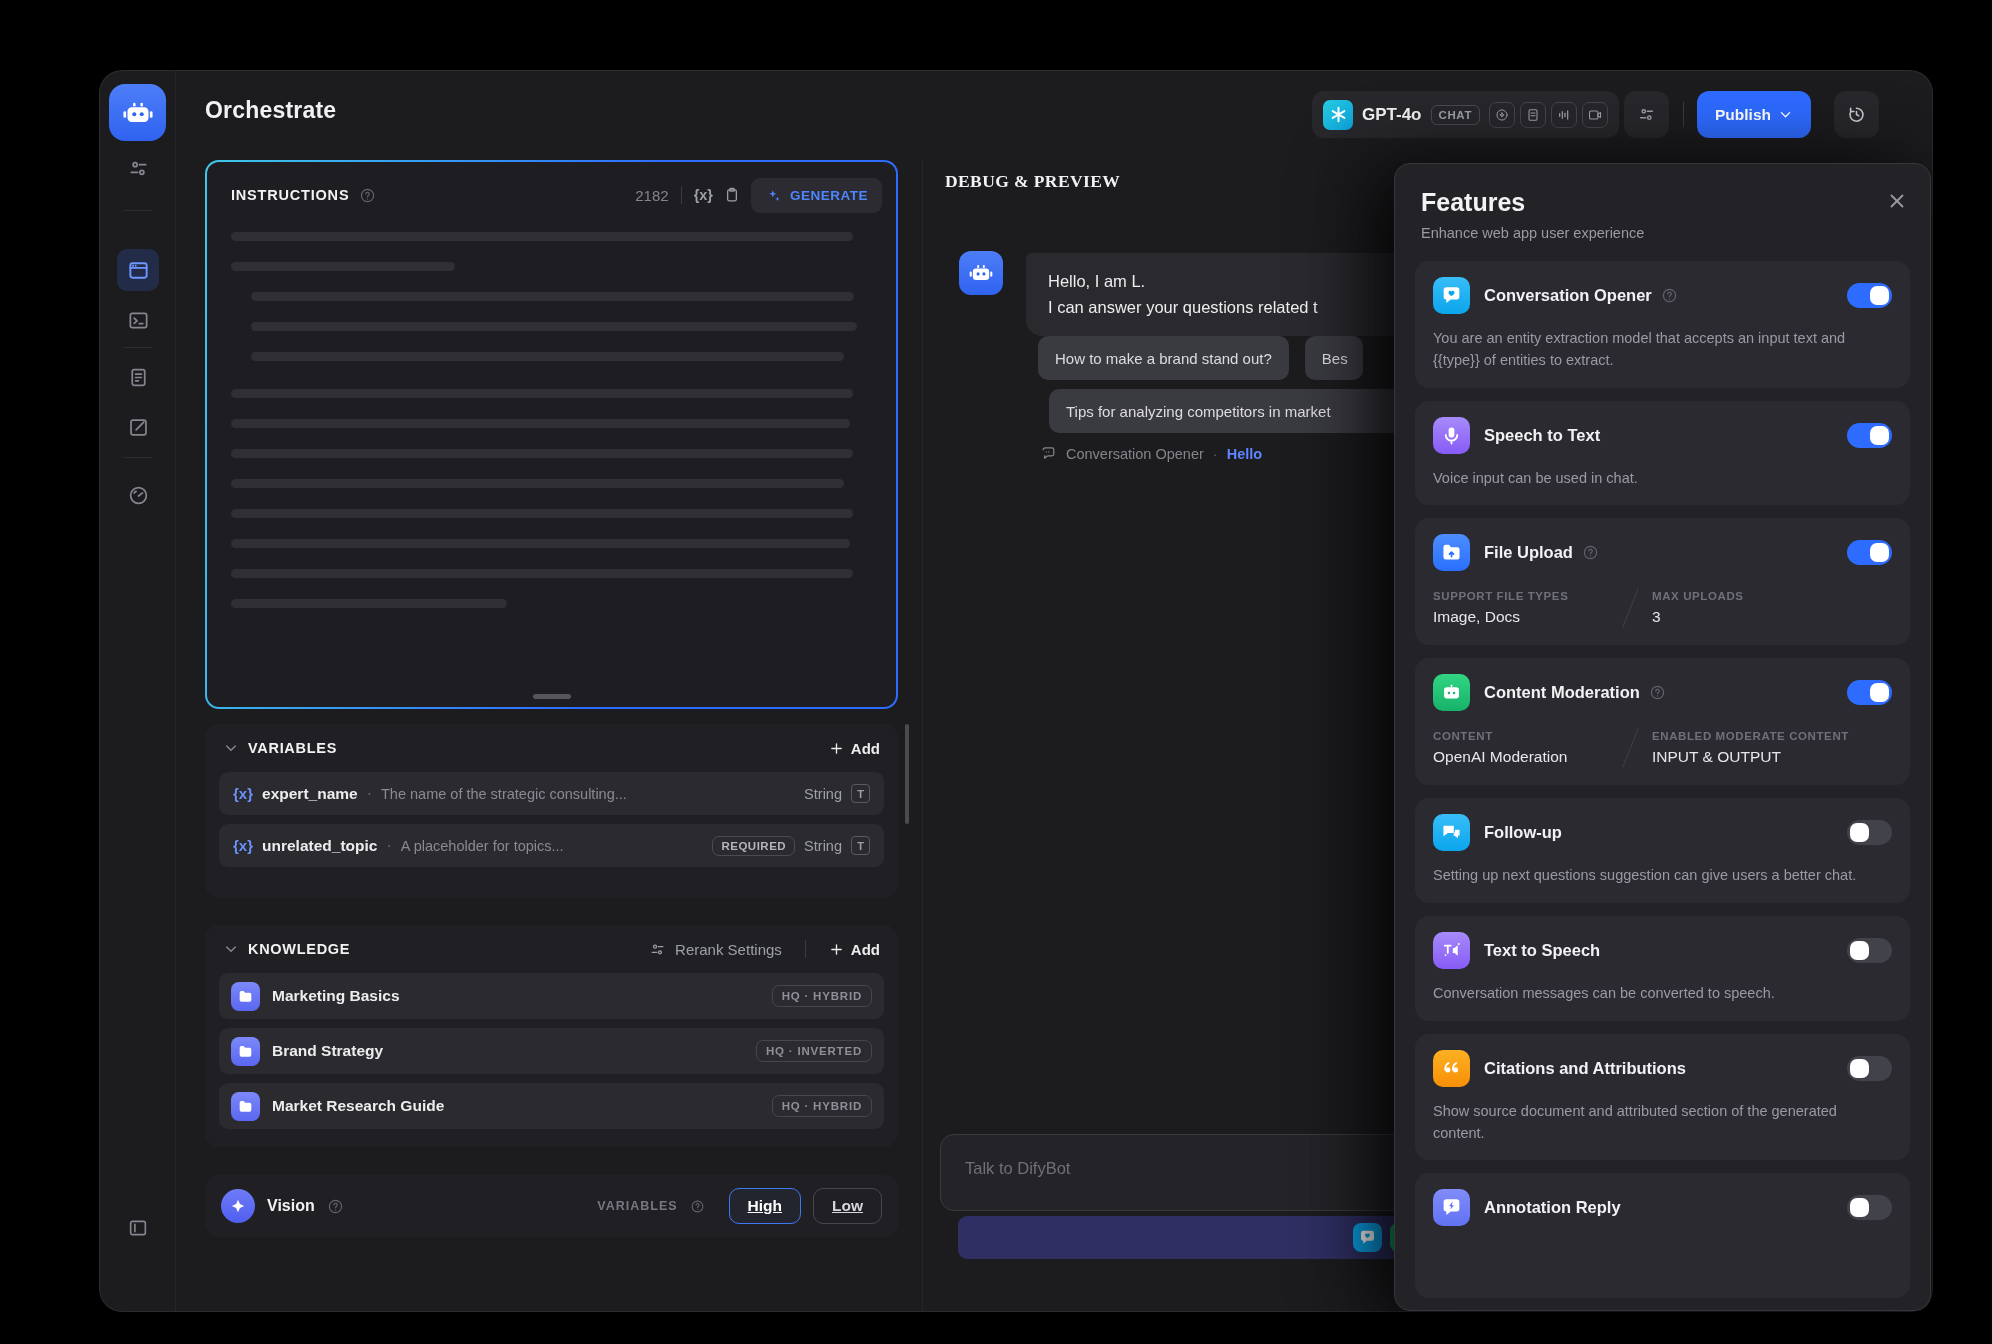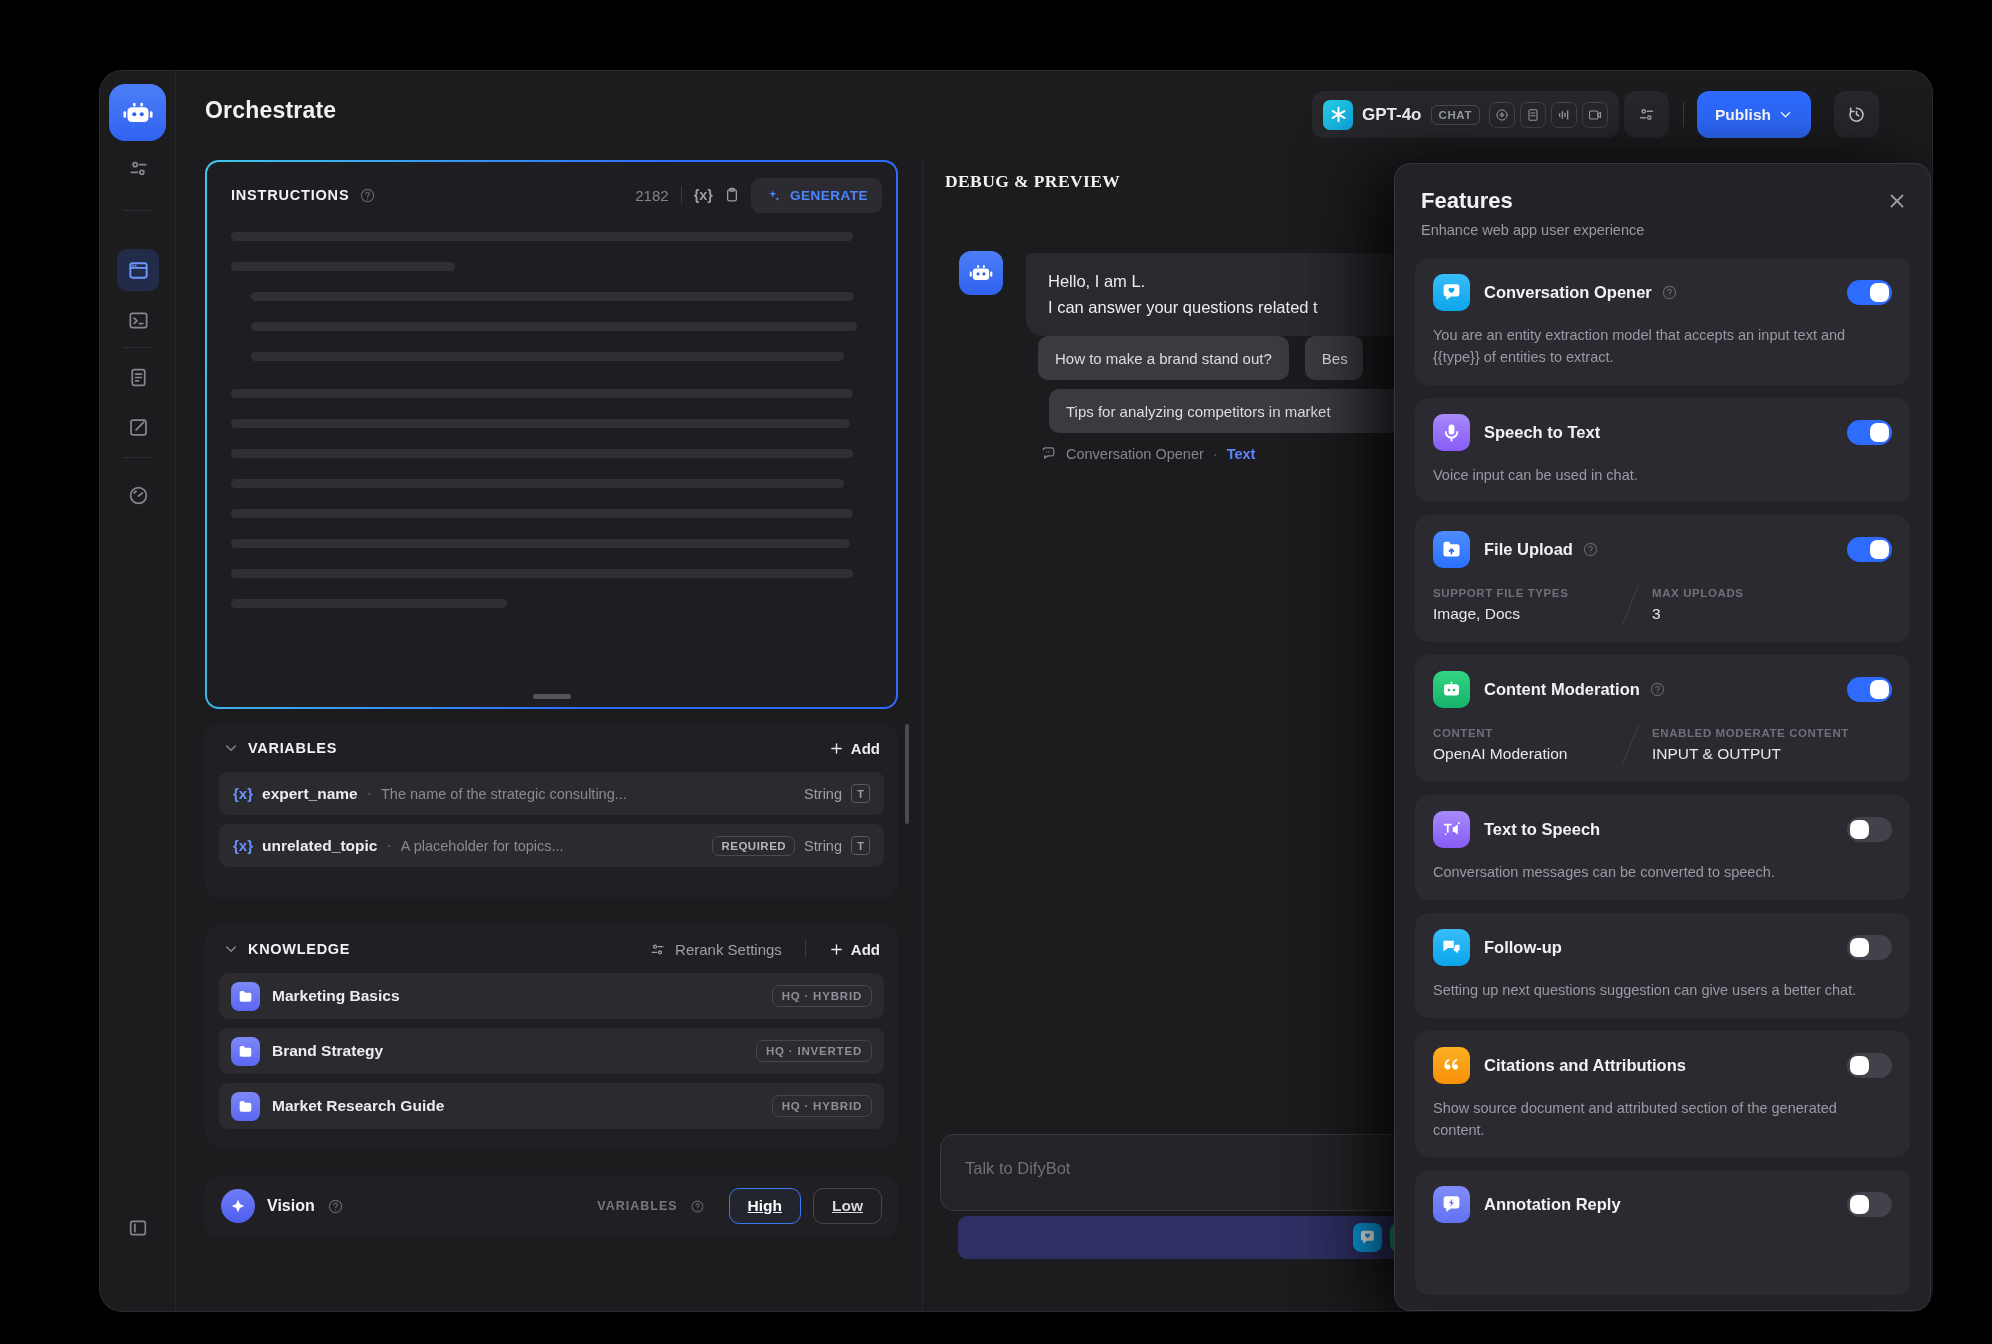--- a/index.html
+++ b/index.html
@@ -137,21 +137,21 @@
     display:flex; align-items:center; gap:8px; padding:0 8px; cursor:pointer;justify-content:flex-end; }
   .fbar-ic { width:29px; height:29px; border-radius:8px; }
   .fbar-ic .ic { width:100%; height:100%; padding:5px; }
   .fbar-label { margin-left:8px; font-size:15px; color:#cfcfd6; }
 
   
   .fpanel { position:absolute; left:1294px; top:92px; width:537px; height:1148px; background:#222227;
     border:1px solid #36363c; border-radius:16px; z-index:20; overflow:hidden;
     box-shadow:-28px 0 70px rgba(0,0,0,.6), 0 24px 70px rgba(0,0,0,.55); }
   .fpanel-head { padding:24px 26px 16px; position:relative; }
-  .fpanel-title { font-size:22px; font-weight:700; }
+  .fpanel-title { font-size:25px; font-weight:700; }
   .fpanel-sub { margin-top:8px; font-size:14.5px; color:#9a9aa3; }
   .fpanel-close { position:absolute; right:22px; top:26px; width:22px; height:22px; color:#9a9aa3; cursor:pointer; }
   .fcards { padding:4px 20px 20px; display:flex; flex-direction:column; gap:13px; }
   .fcard { background:#2a2a30; border-radius:14px; padding:16px 18px; }
   .fcard.tall { min-height:125px; }
   .fhead { display:flex; align-items:center; }
   .ficon { width:37px; height:37px; border-radius:10px; flex:none; }
   .ficon .ic { width:100%; height:100%; padding:7px; }
   .fname { font-size:16.5px; font-weight:700; margin-left:14px; }
   .fhelp { margin-left:9px; }
@@ -564,21 +564,21 @@
   <div class="opener-row">
     <span class="opener-ic ic" id="opener-ic">
         <svg viewBox="0 0 24 24" fill="none" stroke="currentColor" stroke-width="1.7" stroke-linecap="round" stroke-linejoin="round">
           <path d="M4.5 6.8A2.6 2.6 0 017.1 4.2h9.8a2.6 2.6 0 012.6 2.6v6a2.6 2.6 0 01-2.6 2.6h-6.2L6.5 18.6v-3.2h.6"></path>
           <line x1="9" y1="9.8" x2="9.01" y2="9.8"></line>
           <line x1="12.3" y1="9.8" x2="12.31" y2="9.8"></line>
         </svg>
       </span>
     <span class="opener-label">Conversation Opener</span>
     <span class="opener-sep">·</span>
-    <span class="edit-link">Text</span>
+    <span class="edit-link">Hello</span>
   </div>
   <div class="chat-input">
     <textarea placeholder="Talk to DifyBot" style=""></textarea>
   </div>
   <div class="fbar">
     <span id="fbar-icons" style="display:flex;gap:8px;">
         <span class="fbar-ic" style="background: rgb(11, 165, 236);">
           <span class="ic">
             <svg viewBox="0 0 24 24">
               <path d="M3.8 6.3A2.8 2.8 0 016.6 3.5h10.8a2.8 2.8 0 012.8 2.8v7a2.8 2.8 0 01-2.8 2.8h-6.2L6.6 19.8v-3.7h0A2.8 2.8 0 013.8 13.3z" fill="#fff"></path>
@@ -745,58 +745,58 @@
             </div>
             <div class="fmeta-slash"></div>
             <div class="fmeta-col">
               <span class="fmeta-label">ENABLED MODERATE CONTENT</span>
                        <span class="fmeta-value">INPUT &amp; OUTPUT</span>
             </div>
           </div>
   </div>
         <div class="fcard">
     <div class="fhead">
+      <span class="ficon" style="background: linear-gradient(rgb(56, 189, 248), rgb(11, 165, 236));">
+              <span class="ic">
+                <svg viewBox="0 0 24 24">
+                  <path d="M3.6 5h10.8v7.4H8.2l-4.6 3.4z" fill="#fff"></path>
+                  <path d="M16 9.2h4.4v6h-1.7v2.9l-3.8-2.9h-1z" fill="#fff"></path>
+                </svg>
+              </span>
+            </span>
+      <span class="fname">Follow-up</span>
+
+      <span class="spacer"></span>
+      <span class="toggle off">
+              <span class="knob"></span>
+            </span>
+    </div>
+    <div class="fdesc">Setting up next questions suggestion can give users a better chat.</div>
+
+  </div>
+        <div class="fcard">
+    <div class="fhead">
       <span class="ficon" style="background: linear-gradient(rgb(167, 139, 250), rgb(135, 91, 247));">
               <span class="ic">
                 <svg viewBox="0 0 24 24" fill="none">
                   <path d="M5 7h6.2M8.1 7v7.4" stroke="#fff" stroke-width="1.9" stroke-linecap="round"></path>
                   <path d="M13.4 9.4h1.7l3.4-2.8v10.8l-3.4-2.8h-1.7z" fill="#fff"></path>
                   <circle cx="5.8" cy="16.8" r="1" fill="#fff"></circle>
                   <circle cx="19.6" cy="5.2" r="1" fill="#fff"></circle>
                 </svg>
               </span>
             </span>
       <span class="fname">Text to Speech</span>
 
       <span class="spacer"></span>
       <span class="toggle off">
               <span class="knob"></span>
             </span>
     </div>
     <div class="fdesc">Conversation messages can be converted to speech.</div>
-
-  </div>
-        <div class="fcard">
-    <div class="fhead">
-      <span class="ficon" style="background: linear-gradient(rgb(56, 189, 248), rgb(11, 165, 236));">
-              <span class="ic">
-                <svg viewBox="0 0 24 24">
-                  <path d="M3.6 5h10.8v7.4H8.2l-4.6 3.4z" fill="#fff"></path>
-                  <path d="M16 9.2h4.4v6h-1.7v2.9l-3.8-2.9h-1z" fill="#fff"></path>
-                </svg>
-              </span>
-            </span>
-      <span class="fname">Follow-up</span>
-
-      <span class="spacer"></span>
-      <span class="toggle off">
-              <span class="knob"></span>
-            </span>
-    </div>
-    <div class="fdesc">Setting up next questions suggestion can give users a better chat.</div>
 
   </div>
         <div class="fcard">
     <div class="fhead">
       <span class="ficon" style="background: linear-gradient(rgb(253, 176, 34), rgb(247, 144, 9));">
               <span class="ic">
                 <svg viewBox="0 0 24 24">
                   <circle cx="8.1" cy="13.4" r="2.7" fill="#fff"></circle>
                   <path d="M5.4 13.2c0-3.8 1.6-5.9 3.6-6.8" stroke="#fff" stroke-width="1.8" stroke-linecap="round" fill="none"></path>
                   <circle cx="16.1" cy="13.4" r="2.7" fill="#fff"></circle>

